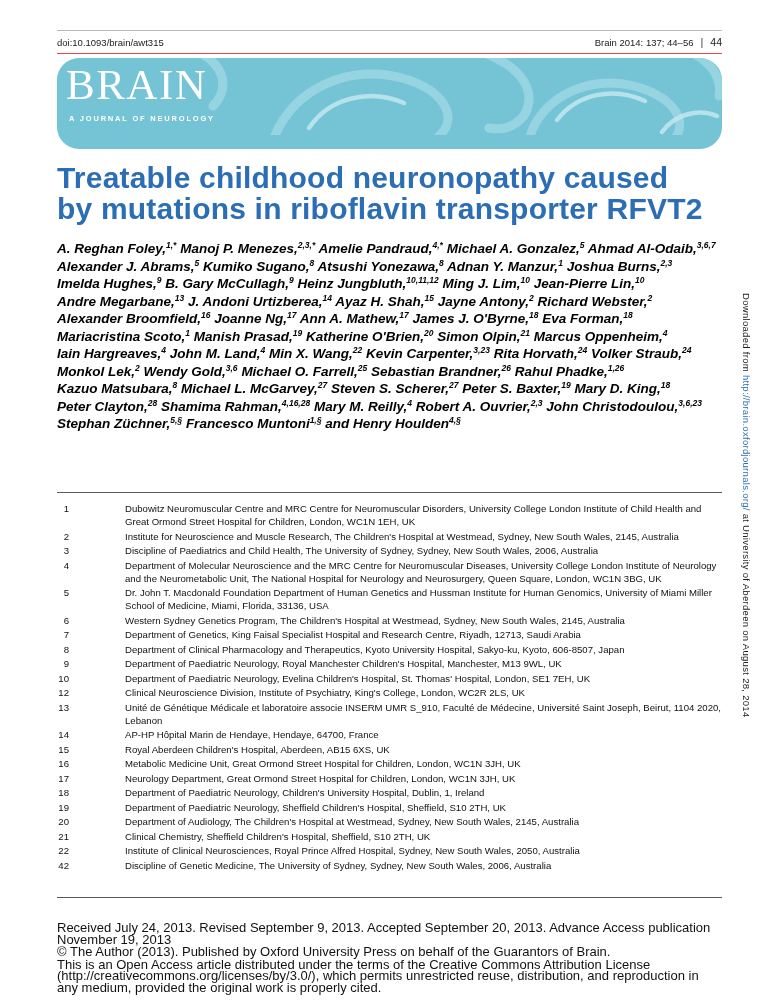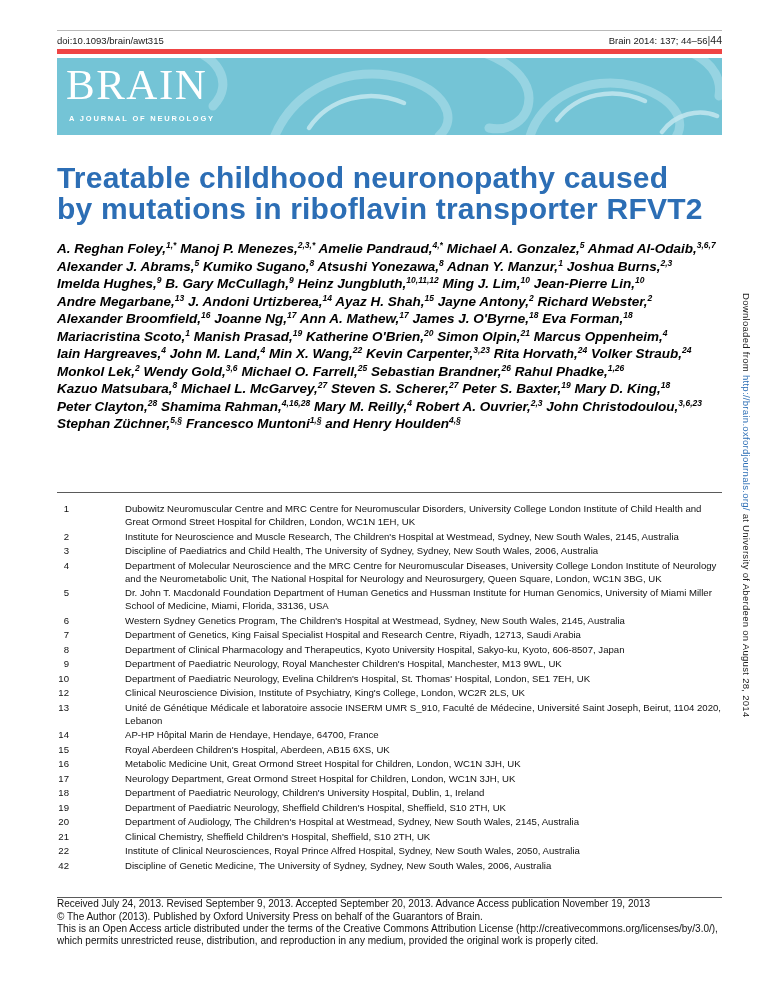--- a/index.html
+++ b/index.html
@@ -12,35 +12,36 @@
     font-family: "Liberation Sans", sans-serif;
     color: #000;
     overflow: hidden;
   }
   
   .header-strip {
     position: absolute;
     left: 57px; top: 30px;
     width: 665px; height: 24px;
     border-top: 1px solid #b9b9b9;
-    border-bottom: 5px solid #ef4444;
+    border-bottom: 1px solid #ef4444;
     display: flex; align-items: center; justify-content: space-between;
     font-size: 9.5px;
     color: #1a1a1a;
   }
-  .cite-group { display: flex; align-items: center; }
+  .cite-group { display: flex; align-items: center; gap: 7px; }
   .cite-sep { color: #444; font-size: 11px; }
   .pageno { font-weight: normal; font-size: 10.5px; }
   
   .banner {
     position: absolute;
     left: 57px; top: 58px;
-    width: 665px; height: 77px;
+    width: 665px; height: 91px;
     background: #74c4d6;
     overflow: hidden;
+    border-radius: 22px;
   }
   .banner svg { position: absolute; left: 0; top: 0; }
   .logo {
     position: absolute; left: 9px; top: 2px;
     font-family: "Liberation Serif", serif;
     font-size: 43px; line-height: 50px;
     color: #ffffff; letter-spacing: 1.5px; font-weight: 400;
   }
   .tagline {
     position: absolute; left: 12px; top: 56px;
@@ -75,22 +76,22 @@
     font-size: 9.6px; line-height: 13px; color: #111;
   }
   .aff-row { display: flex; margin-bottom: 1.5px; }
   .aff-num { flex: 0 0 12px; width: 12px; text-align: right; margin-right: 8px; }
   .aff-text { flex: 1; margin-left: 48px; }
   
   .footer {
     position: absolute; left: 57px; top: 897px;
     width: 665px;
     border-top: 1px solid #5a5a5a;
-    padding-top: 0;
-    font-size: 10px; line-height: 11.6px; color: #111;
+    padding-top: 24px;
+    font-size: 13px; line-height: 11.6px; color: #111;
   }
   .footer .line { margin: 0 0 1px 0; }
   
   .watermark {
     position: absolute; left: 741px; top: 293px;
     writing-mode: vertical-rl;
     font-size: 9.5px; letter-spacing: 0.3px;
     color: #1c1c1c;
     white-space: nowrap;
   }

